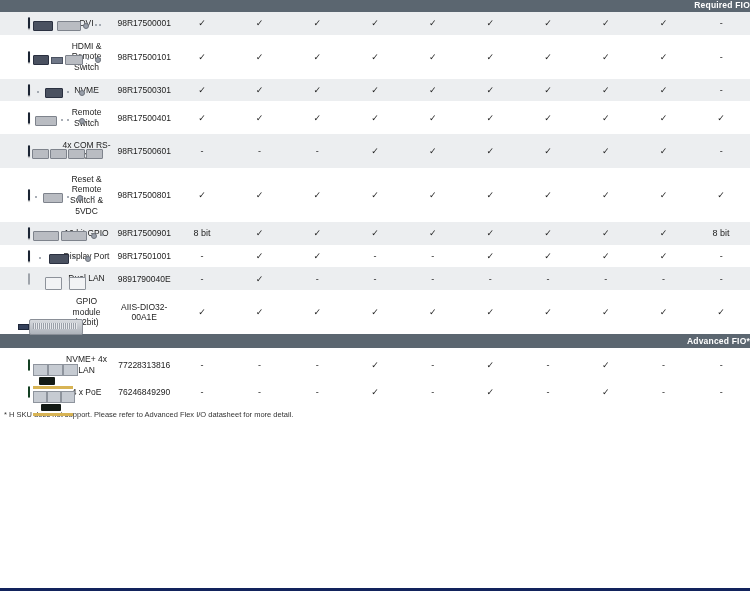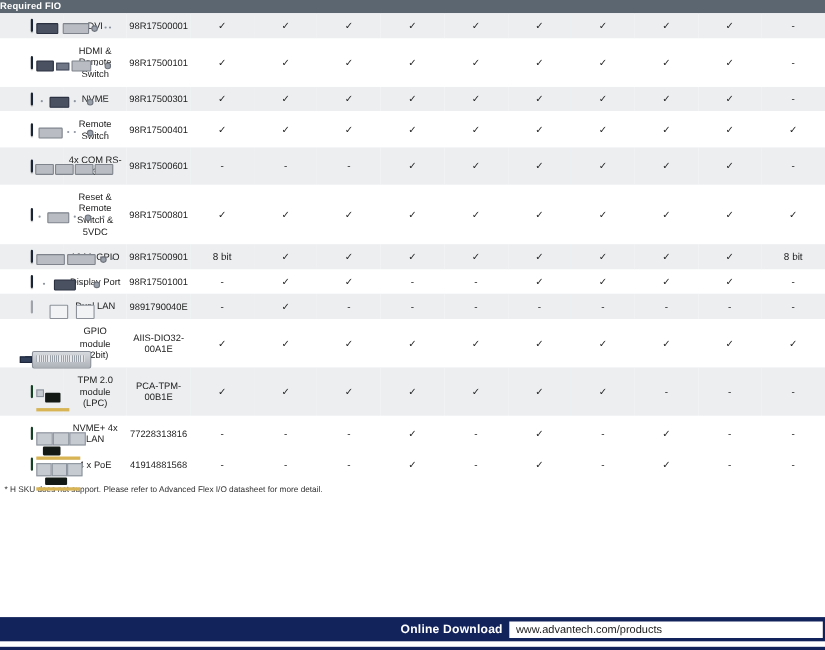--- a/index.html
+++ b/index.html
@@ -56,21 +56,21 @@
     text-align: center;
     font-size: 9px;
     color: #222;
     padding: 6px 0;
   }
   .section-row td {
     background: #5b6670;
     color: #ffffff;
     font-size: 8.5px;
     font-weight: bold;
-    text-align: left;
+    text-align: right;
     padding: 2px 0;
     letter-spacing: .2px;
   }
   .section-row.top td {
     padding-top: 0;
     padding-bottom: 2px;
   }
 
   
   .mod {
@@ -491,44 +491,26 @@
         <td class="mark">✓</td>
         <td class="mark">✓</td>
         <td class="mark">✓</td>
         <td class="mark">✓</td>
         <td class="mark">✓</td>
         <td class="mark">✓</td>
         <td class="mark">✓</td>
         <td class="mark">✓</td>
       </tr>
 
-      <tr class="row-alt">
-        <td class="img-cell">
-          <span class="mod"><span class="greenboard small">
-            <span class="chip" style="left:12px;top:6px;width:14px;height:9px;"></span>
-            <span class="gold" style="left:4px;top:20px;width:30px;height:3px;"></span>
-            <span class="silver" style="left:4px;top:3px;width:5px;height:5px;"></span>
-          </span></span>
-        </td>
-        <td class="name-cell">TPM 2.0 module (LPC)</td>
-        <td class="sku-cell">PCA-TPM-00B1E</td>
-        <td class="mark">✓</td>
-        <td class="mark">✓</td>
-        <td class="mark">✓</td>
-        <td class="mark">✓</td>
-        <td class="mark">✓</td>
-        <td class="mark">✓</td>
-        <td class="mark">✓</td>
-        <td class="mark">-</td>
-        <td class="mark">-</td>
-        <td class="mark">-</td>
-      </tr>
-
-
-
+
+
+
+      <tr class="section-row">
+        <td colspan="13">Advanced FIO*</td>
+      </tr>
 
       <tr class="row-plain">
         <td class="img-cell">
           <span class="mod"><span class="greenboard">
             <span class="silver" style="left:4px;top:4px;width:13px;height:10px;"></span>
             <span class="silver" style="left:19px;top:4px;width:13px;height:10px;"></span>
             <span class="silver" style="left:34px;top:4px;width:13px;height:10px;"></span>
             <span class="chip" style="left:10px;top:17px;width:16px;height:8px;"></span>
             <span class="gold" style="left:4px;top:26px;width:40px;height:3px;"></span>
           </span></span>
@@ -552,37 +534,33 @@
         <td class="img-cell">
           <span class="mod"><span class="greenboard">
             <span class="silver" style="left:4px;top:4px;width:12px;height:10px;"></span>
             <span class="silver" style="left:18px;top:4px;width:12px;height:10px;"></span>
             <span class="silver" style="left:32px;top:4px;width:12px;height:10px;"></span>
             <span class="chip" style="left:12px;top:17px;width:20px;height:7px;"></span>
             <span class="gold" style="left:4px;top:26px;width:40px;height:3px;"></span>
           </span></span>
         </td>
         <td class="name-cell">4 x PoE</td>
-        <td class="sku-cell">41914881568</td>
+        <td class="sku-cell">76246849290</td>
         <td class="mark">-</td>
         <td class="mark">-</td>
         <td class="mark">-</td>
         <td class="mark">✓</td>
         <td class="mark">-</td>
         <td class="mark">✓</td>
         <td class="mark">-</td>
         <td class="mark">✓</td>
         <td class="mark">-</td>
         <td class="mark">-</td>
       </tr>
 
     </tbody>
   </table>
 
   <div class="footnote">* H SKU does not support. Please refer to Advanced Flex I/O datasheet for more detail.</div>
 
-  <div class="footer">
-    <span class="dl-label">Online Download</span>
-    <span class="url-box">www.advantech.com/products</span>
-  </div>
   <div class="footer-line"></div>
 
 </div>
 
 </body></html>

